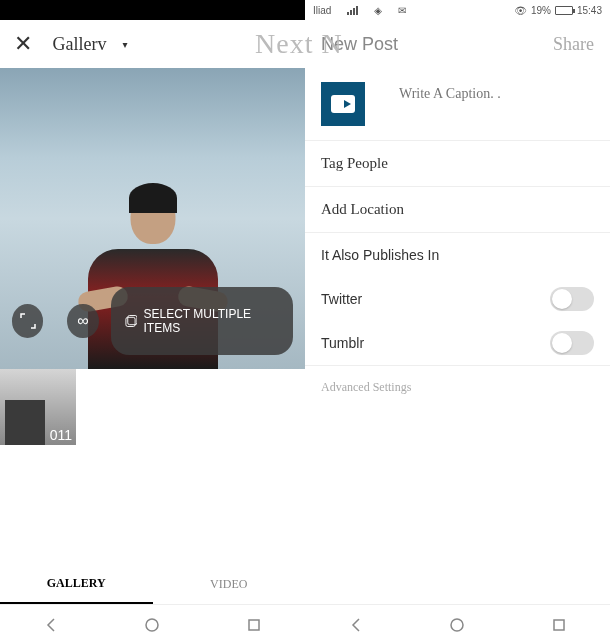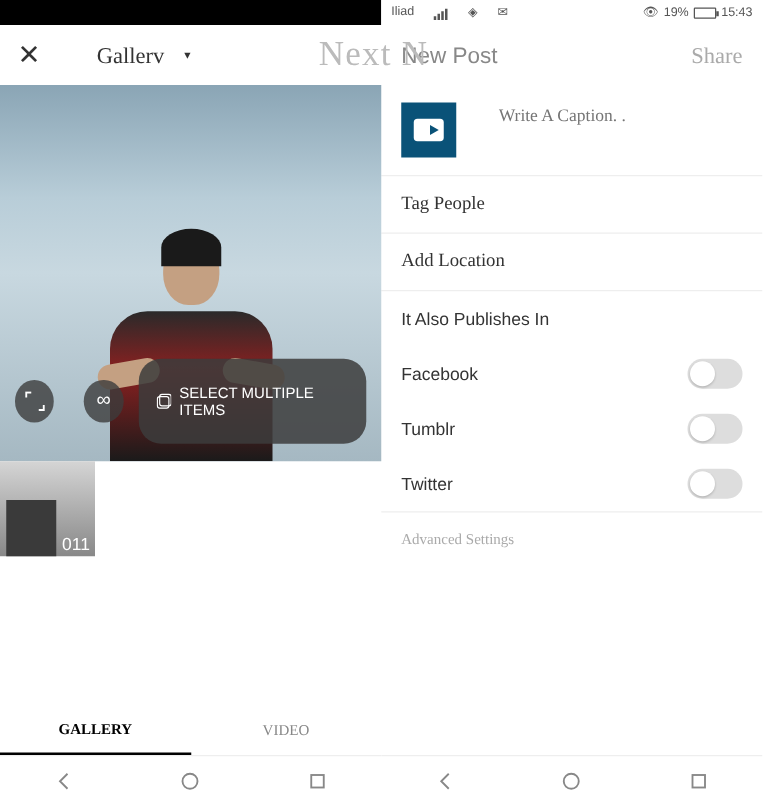--- a/index.html
+++ b/index.html
@@ -5,21 +5,21 @@
     * { margin: 0; padding: 0; box-sizing: border-box; }
     body { font-family: -apple-system, Helvetica, Arial, sans-serif; width: 610px; height: 644px; overflow: hidden; background: #fff; }
     .container { display: flex; width: 100%; height: 100%; }
     .left-panel { width: 305px; height: 100%; display: flex; flex-direction: column; }
     .right-panel { width: 305px; height: 100%; display: flex; flex-direction: column; background: #fff; }
     
     .black-bar { background: #000; height: 20px; }
     
     .left-header { display: flex; align-items: center; padding: 10px 14px; height: 48px; }
     .close-btn { font-size: 22px; color: #333; margin-right: 20px; cursor: pointer; }
-    .gallery-dropdown { display: flex; align-items: center; font-size: 18px; font-family: Georgia, serif; color: #333; cursor: pointer; margin-left: 25px; }
+    .gallery-dropdown { display: flex; align-items: center; font-size: 18px; font-family: Georgia, serif; color: #333; cursor: pointer; }
     .dropdown-arrow { margin-left: 16px; font-size: 10px; }
     .next-link { position: absolute; left: 255px; top: 28px; font-size: 28px; color: #bbb; font-family: Liberation Serif, serif; letter-spacing: 1px; }
     
     .media-preview { width: 305px; height: 301px; background: linear-gradient(180deg, #8aa5b5 0%, #b8cdd8 30%, #c8d8e0 50%, #a5b8c2 100%); position: relative; overflow: hidden; }
     .person { position: absolute; bottom: 0; left: 50%; transform: translateX(-50%); width: 200px; height: 200px; }
     .head { width: 45px; height: 55px; background: #c4a082; border-radius: 50% 50% 45% 45%; position: absolute; top: 20px; left: 50%; transform: translateX(-50%); }
     .hair { width: 48px; height: 30px; background: #1a1a1a; border-radius: 50% 50% 0 0; position: absolute; top: 14px; left: 50%; transform: translateX(-50%); }
     .body-shape { width: 130px; height: 120px; background: linear-gradient(180deg, #2a2a2a 0%, #8b2020 40%, #1a1a1a 100%); position: absolute; bottom: 0; left: 50%; transform: translateX(-50%); border-radius: 30px 30px 0 0; }
     .arm-left { width: 50px; height: 20px; background: #c4a082; position: absolute; bottom: 60px; left: 25px; border-radius: 10px; transform: rotate(-10deg); }
     .arm-right { width: 50px; height: 20px; background: #c4a082; position: absolute; bottom: 60px; right: 25px; border-radius: 10px; transform: rotate(10deg); }
@@ -34,21 +34,21 @@
     .thumb-label { position: absolute; bottom: 2px; right: 4px; color: #fff; font-size: 14px; }
     
     .tab-bar { display: flex; height: 40px; margin-top: auto; }
     .tab { flex: 1; display: flex; align-items: center; justify-content: center; font-size: 12px; color: #888; cursor: pointer; font-family: Georgia, serif; }
     .tab.active { color: #000; font-weight: 600; border-bottom: 2px solid #000; }
     
     .nav-bar { display: flex; justify-content: space-around; align-items: center; height: 40px; border-top: 1px solid #eee; }
     .nav-btn { width: 20px; height: 20px; display: flex; align-items: center; justify-content: center; cursor: pointer; color: #888; }
     
     .status-bar { height: 20px; display: flex; align-items: center; justify-content: space-between; padding: 0 8px; font-size: 10px; color: #555; }
-    .status-left { display: flex; gap: 16px; }
+    .status-left { display: flex; gap: 16px; align-items: center; }
     .status-right { display: flex; gap: 4px; align-items: center; }
     
     .right-header { display: flex; align-items: center; justify-content: space-between; padding: 12px 16px; height: 48px; }
     .new-post-title { font-size: 18px; color: #888; font-family: Liberation Sans, sans-serif; }
     .share-btn { font-size: 18px; color: #aaa; font-family: Georgia, serif; cursor: pointer; }
     
     .caption-row { display: flex; padding: 14px 16px; gap: 14px; align-items: flex-start; }
     .post-thumb { width: 44px; height: 44px; background: #0a5278; display: flex; align-items: center; justify-content: center; }
     .post-thumb-icon { width: 24px; height: 18px; background: #fff; border-radius: 3px; position: relative; }
     .post-thumb-icon::after { content: ''; position: absolute; right: 4px; top: 5px; width: 0; height: 0; border-left: 7px solid #0a5278; border-top: 4px solid transparent; border-bottom: 4px solid transparent; }
@@ -172,29 +172,25 @@
       </div>
       <input class="caption-input" placeholder="Write A Caption. ." style="">
     </div>
     <div class="divider"></div>
     <div class="option-row">Tag People</div>
     <div class="divider"></div>
     <div class="option-row">Add Location</div>
     <div class="divider"></div>
     <div class="section-label">It Also Publishes In</div>
     <div class="toggle-row">
-      <span class="toggle-label">Facebook</span>
+      <span class="toggle-label">Twitter</span>
       <div class="toggle"></div>
     </div>
     <div class="toggle-row">
       <span class="toggle-label">Tumblr</span>
-      <div class="toggle"></div>
-    </div>
-    <div class="toggle-row">
-      <span class="toggle-label">Twitter</span>
       <div class="toggle"></div>
     </div>
     <div class="divider"></div>
     <div class="advanced-link">Advanced Settings</div>
     <div style="flex:1"></div>
     <div class="nav-bar">
       <div class="nav-btn">
           <svg width="16" height="16" viewBox="0 0 16 16">
             <path d="M11 2L5 8l6 6" stroke="#888" stroke-width="1.5" fill="none"></path>
           </svg>

